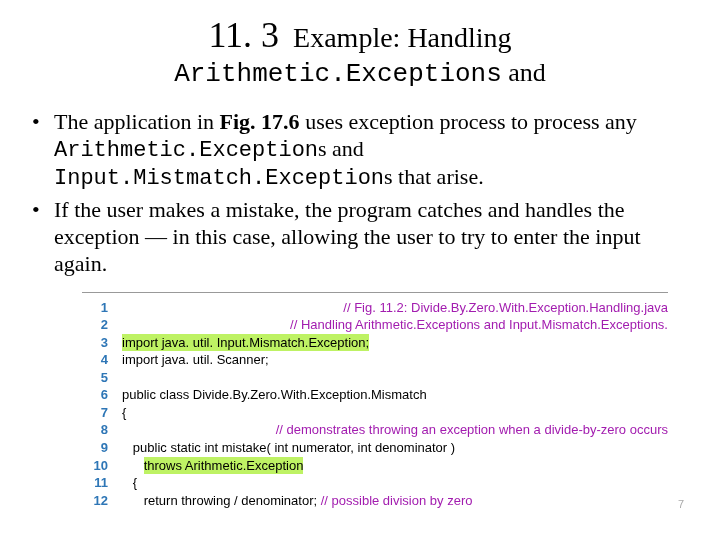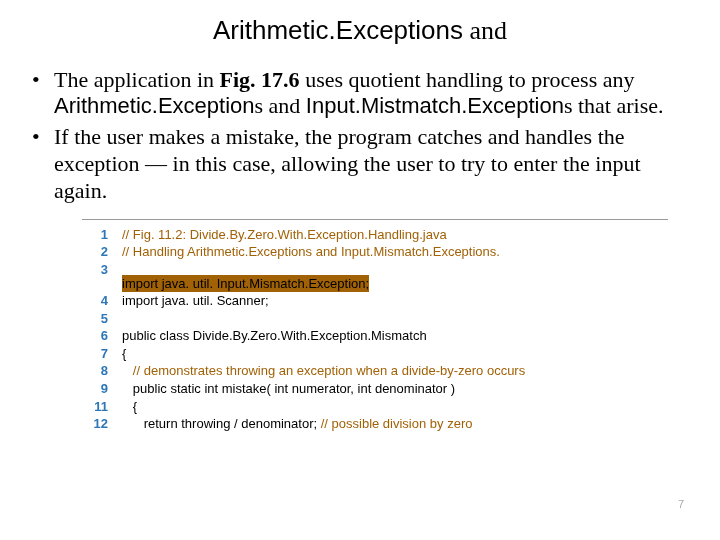--- a/index.html
+++ b/index.html
@@ -40,21 +40,21 @@
     margin-bottom: 4px;
   }
   ul.bullets li::before {
     content: "•";
     position: absolute;
     left: 2px;
     top: 0;
     font-size: 22px;
   }
   .mono {
-    font-family: Liberation Sans, sans-serif;
+    font-family: Liberation Mono, monospace;
   }
   .bold { font-weight: bold; }
 
   
   .codefig {
     border-top: 1px solid #999;
     margin: 4px 30px 0 60px;
     padding-top: 6px;
     font-family: Verdana, Geneva, sans-serif;
     font-size: 13px;
@@ -68,62 +68,66 @@
     width: 26px;
     text-align: right;
     color: #2e76b6;
     font-weight: bold;
     flex-shrink: 0;
     margin-right: 14px;
   }
   .codefig .code {
     flex: 1;
   }
-  .comment { color: #a16207; }
+  .comment { color: #a21caf; text-align: right; }
   .kw { color: #000; font-weight: normal; }
   .hl {
-    background: #a16207;
+    background: #bef264;
     display: inline-block;
-    margin-top: 14px;
   }
   .page-num {
     position: absolute;
     right: 36px;
     bottom: 30px;
     font-size: 11px;
     color: #aaa;
     font-family: Arial, sans-serif;
   }
 </style>
 </head>
 <body>
 
 <div class="title-block">
+  <div class="title-line1">
+    <span class="secnum">11. 3</span>
+    &nbsp;<span>Example: Handling</span>
+  </div>
   <div class="title-code">
     <span class="mono">Arithmetic.Exceptions</span><span style="font-family:'Times New Roman',serif"> and</span>
   </div>
 </div>
 
 <ul class="bullets">
   <li>
-    <span>The application in </span><span class="bold">Fig. 17.6</span><span> uses quotient handling to process any </span><span class="mono">Arithmetic.Exception</span><span>s and </span><span class="mono">Input.Mistmatch.Exception</span><span>s that arise.</span>
+    <span>The application in </span><span class="bold">Fig. 17.6</span><span> uses exception process to process any </span><span class="mono">Arithmetic.Exception</span><span>s and </span><span class="mono">Input.Mistmatch.Exception</span><span>s that arise.</span>
   </li>
   <li>
     <span>If the user makes a mistake, the program catches and handles the exception — in this case, allowing the user to try to enter the input again.</span>
   </li>
 </ul>
 
 <div class="codefig">
   <div class="row"><span class="ln">1</span><span class="code comment">// Fig. 11.2: Divide.By.Zero.With.Exception.Handling.java</span></div>
   <div class="row"><span class="ln">2</span><span class="code comment">// Handling Arithmetic.Exceptions and Input.Mismatch.Exceptions.</span></div>
   <div class="row"><span class="ln">3</span><span class="code"><span class="hl">import java. util. Input.Mismatch.Exception;</span></span></div>
   <div class="row"><span class="ln">4</span><span class="code">import java. util. Scanner;</span></div>
   <div class="row"><span class="ln">5</span><span class="code"></span></div>
   <div class="row"><span class="ln">6</span><span class="code"><span>public </span><span class="kw">class</span><span> Divide.By.Zero.With.Exception.Mismatch</span></span></div>
   <div class="row"><span class="ln">7</span><span class="code">{</span></div>
   <div class="row"><span class="ln">8</span><span class="code comment">   // demonstrates throwing an exception when a divide-by-zero occurs</span></div>
   <div class="row"><span class="ln">9</span><span class="code"><span>   </span><span class="kw">public static int</span><span> mistake( </span><span class="kw">int</span><span> numerator, </span><span class="kw">int</span><span> denominator )</span></span></div>
+  <div class="row"><span class="ln">10</span><span class="code"><span>      </span><span class="hl"><span class="kw">throws</span><span> Arithmetic.Exception</span></span></span></div>
   <div class="row"><span class="ln">11</span><span class="code">   {</span></div>
   <div class="row"><span class="ln">12</span><span class="code"><span>      </span><span class="kw">return</span><span> throwing / denominator; </span><span class="comment">// possible division by zero</span></span></div>
 
 </div>
 
 <div class="page-num">7</div>
 
 </body></html>

